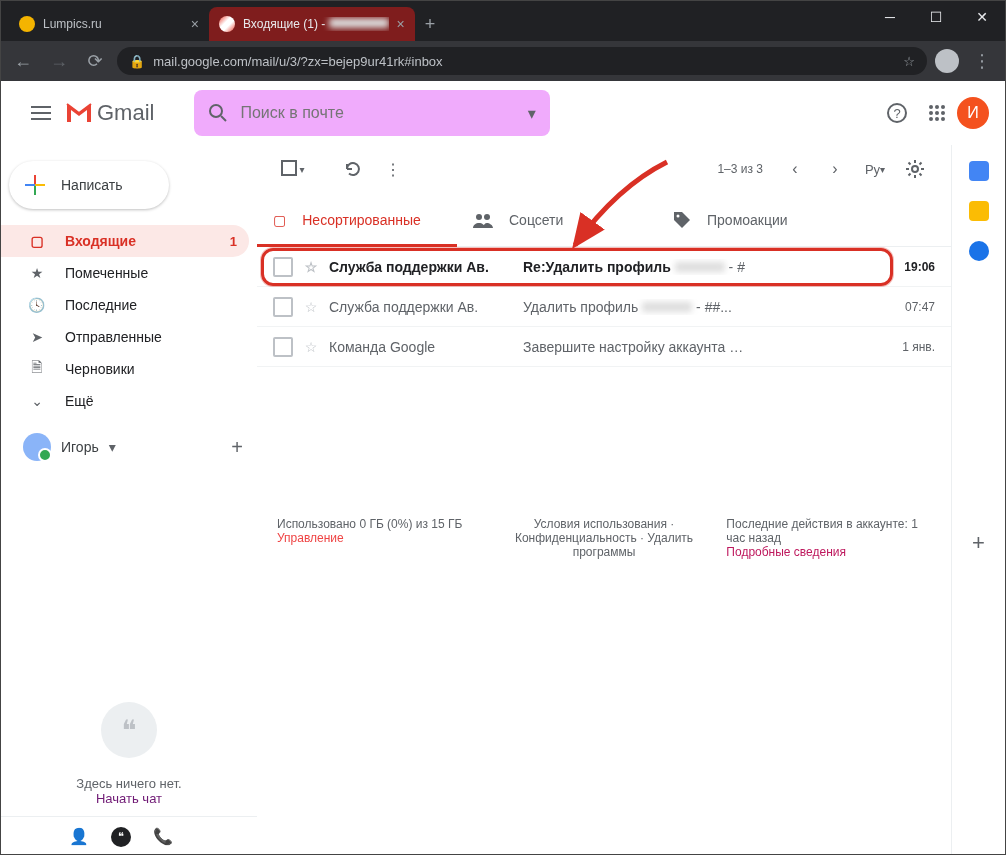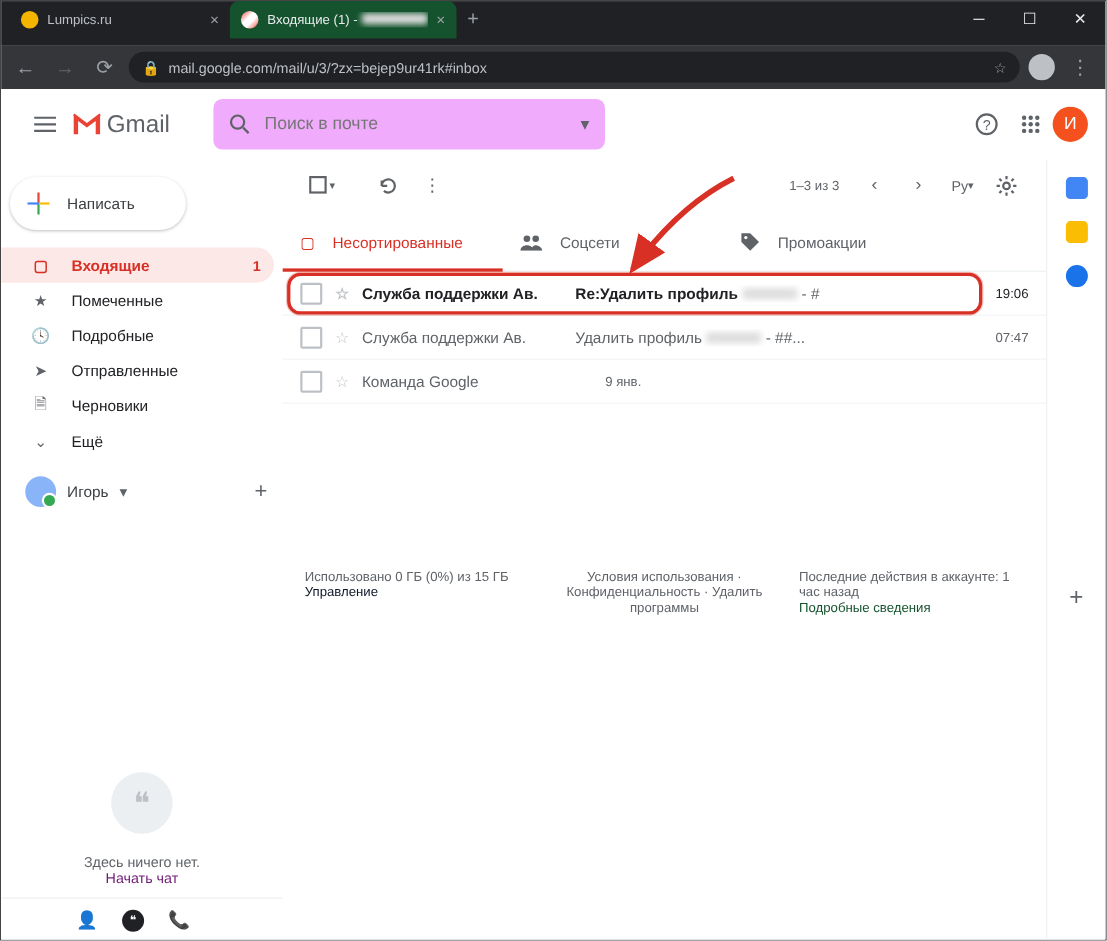--- a/index.html
+++ b/index.html
@@ -1,21 +1,21 @@
 <!DOCTYPE html>
 <html><head>
 <meta charset="utf-8">
 <style>
 *{box-sizing:border-box;margin:0;padding:0;font-family:Arial,"Helvetica Neue",sans-serif}
 body{background:#fff;width:1006px;height:855px;overflow:hidden;border:1px solid #444}
 
 .chrome{background:#fff;height:855px;display:flex;flex-direction:column}
-.titlebar{background:#202124;height:40px;display:flex;align-items:flex-start;padding:0 8px;position:relative}
+.titlebar{background:#202124;height:40px;display:flex;align-items:flex-end;padding:0 8px;position:relative}
 .tab{display:flex;align-items:center;height:34px;border-radius:8px 8px 0 0;padding:0 10px;color:#bdc1c6;font-size:12px;gap:8px;min-width:200px;max-width:220px;position:relative}
-.tab.active{background:#14532d;color:#e8eaed}
+.tab.active{background:#7f1d1d;color:#e8eaed}
 .tab .favicon{width:16px;height:16px;flex:0 0 16px;border-radius:50%}
 .tab .title{white-space:nowrap;overflow:hidden;text-overflow:ellipsis;flex:1}
 .tab .x{color:#9aa0a6;cursor:pointer;font-size:14px}
 .newtab{color:#9aa0a6;padding:6px 10px;font-size:18px;cursor:pointer}
 .wincontrols{position:absolute;right:0;top:0;display:flex}
 .wincontrols div{width:46px;height:32px;display:flex;align-items:center;justify-content:center;color:#e8eaed;font-size:14px;cursor:pointer}
 .addrbar{background:#35363a;height:40px;display:flex;align-items:center;padding:0 8px;gap:8px}
 .navbtn{width:28px;height:28px;display:flex;align-items:center;justify-content:center;color:#9aa0a6;border-radius:50%;cursor:pointer;font-size:18px}
 .navbtn.off{color:#5f6368}
 .url{flex:1;background:#202124;border-radius:14px;height:28px;display:flex;align-items:center;padding:0 12px;color:#bdc1c6;font-size:13px;gap:8px}
@@ -69,21 +69,21 @@
 .mtab.active::after{content:"";position:absolute;left:0;right:0;bottom:-1px;height:3px;background:#d93025}
 .rows{}
 .row{height:40px;display:flex;align-items:center;padding:0 16px;border-bottom:1px solid #f1f3f4;font-size:14px;color:#5f6368;cursor:pointer;gap:8px}
 .row.unread{color:#202124;font-weight:700}
 .row .chk{width:20px;height:20px;border:2px solid #bdc1c6;border-radius:2px;flex:0 0 20px}
 .row .staricon{width:20px;color:#bdc1c6;flex:0 0 20px;text-align:center}
 .row .sender{width:186px;white-space:nowrap;overflow:hidden;text-overflow:ellipsis}
 .row .subject{flex:1;white-space:nowrap;overflow:hidden;text-overflow:ellipsis}
 .row .subject .snip{color:#5f6368;font-weight:400}
 .row .time{width:60px;text-align:right;font-size:12px}
-.row.unread .time{font-weight:400}
+.row.unread .time{font-weight:700}
 .highlight{position:absolute;border:3px solid #d93025;border-radius:12px;pointer-events:none;box-shadow:0 0 0 1px rgba(217,48,37,.3)}
 .footer{display:flex;padding:30px 20px;font-size:12px;color:#5f6368;gap:20px;margin-top:120px}
 .footer>div{flex:1}
 .footer .c{text-align:center}
 .footer .r{}
 .rightpanel{width:54px;border-left:1px solid #eceff1;display:flex;flex-direction:column;align-items:center;padding-top:16px;gap:20px}
 .rp{width:20px;height:20px;border-radius:4px;cursor:pointer}
 .arrow-annotation{position:absolute;pointer-events:none}
 svg{display:block}
 .blur{filter:blur(3px);background:#ddd;border-radius:2px;color:transparent}
@@ -184,21 +184,21 @@
           <span class="nicon">▢</span>
           <span>Входящие</span>
           <span class="cnt">1</span>
         </div>
         <div class="navitem">
           <span class="nicon">★</span>
           <span>Помеченные</span>
         </div>
         <div class="navitem">
           <span class="nicon">🕓</span>
-          <span>Подробные</span>
+          <span>Последние</span>
         </div>
         <div class="navitem">
           <span class="nicon">➤</span>
           <span>Отправленные</span>
         </div>
         <div class="navitem">
           <span class="nicon">🗎</span>
           <span>Черновики</span>
         </div>
         <div class="navitem">
@@ -291,43 +291,44 @@
               <div class="chk"></div>
               <div class="staricon">☆</div>
               <div class="sender">Служба поддержки Ав.</div>
               <div class="subject"><span>Удалить профиль</span> <span class="blur" style="display:inline-block;width:50px;height:10px"></span><span class="snip"> - ##...</span></div>
               <div class="time">07:47</div>
             </div>
             <div class="row">
               <div class="chk"></div>
               <div class="staricon">☆</div>
               <div class="sender">Команда Google</div>
-              <div class="time">9 янв.</div>
+              <div class="subject"><span>Завершите настройку аккаунта …</span><span class="snip"></span></div>
+              <div class="time">1 янв.</div>
             </div>
           </div>
 
         <div class="highlight" style="left:4px;top:103px;width:632px;height:38px"></div>
         <svg class="arrow-annotation" style="left:300px;top:12px" width="120" height="100">
           <defs>
               <marker id="ah" markerWidth="8" markerHeight="8" refX="6" refY="3" orient="auto">
                 <path d="M0 0L7 3L0 6z" fill="#d93025"></path>
               </marker>
             </defs>
           <path d="M110 5 Q60 30 18 88" fill="none" stroke="#d93025" stroke-width="5" marker-end="url(#ah)"></path>
         </svg>
 
         <div class="footer">
           <div>
             <div>Использовано 0 ГБ (0%) из 15 ГБ</div>
-            <div><a href="#" style="color:#0f172a;text-decoration:none">Управление</a></div>
+            <div><a href="#" style="color:#ef4444;text-decoration:none">Управление</a></div>
           </div>
           <div class="c">Условия использования · Конфиденциальность · Удалить программы</div>
           <div class="r">
             <div>Последние действия в аккаунте: 1 час назад</div>
-            <div><a href="#" style="color:#14532d;text-decoration:none">Подробные сведения</a></div>
+            <div><a href="#" style="color:#be185d;text-decoration:none">Подробные сведения</a></div>
           </div>
         </div>
       </div>
 
       <div class="rightpanel">
         <div class="rp" style="background:#4285f4"></div>
         <div class="rp" style="background:#fbbc04"></div>
         <div class="rp" style="background:#1a73e8;border-radius:50%"></div>
         <div style="flex:1"></div>
         <div style="color:#5f6368;font-size:22px;margin-bottom:300px;cursor:pointer">+</div>

